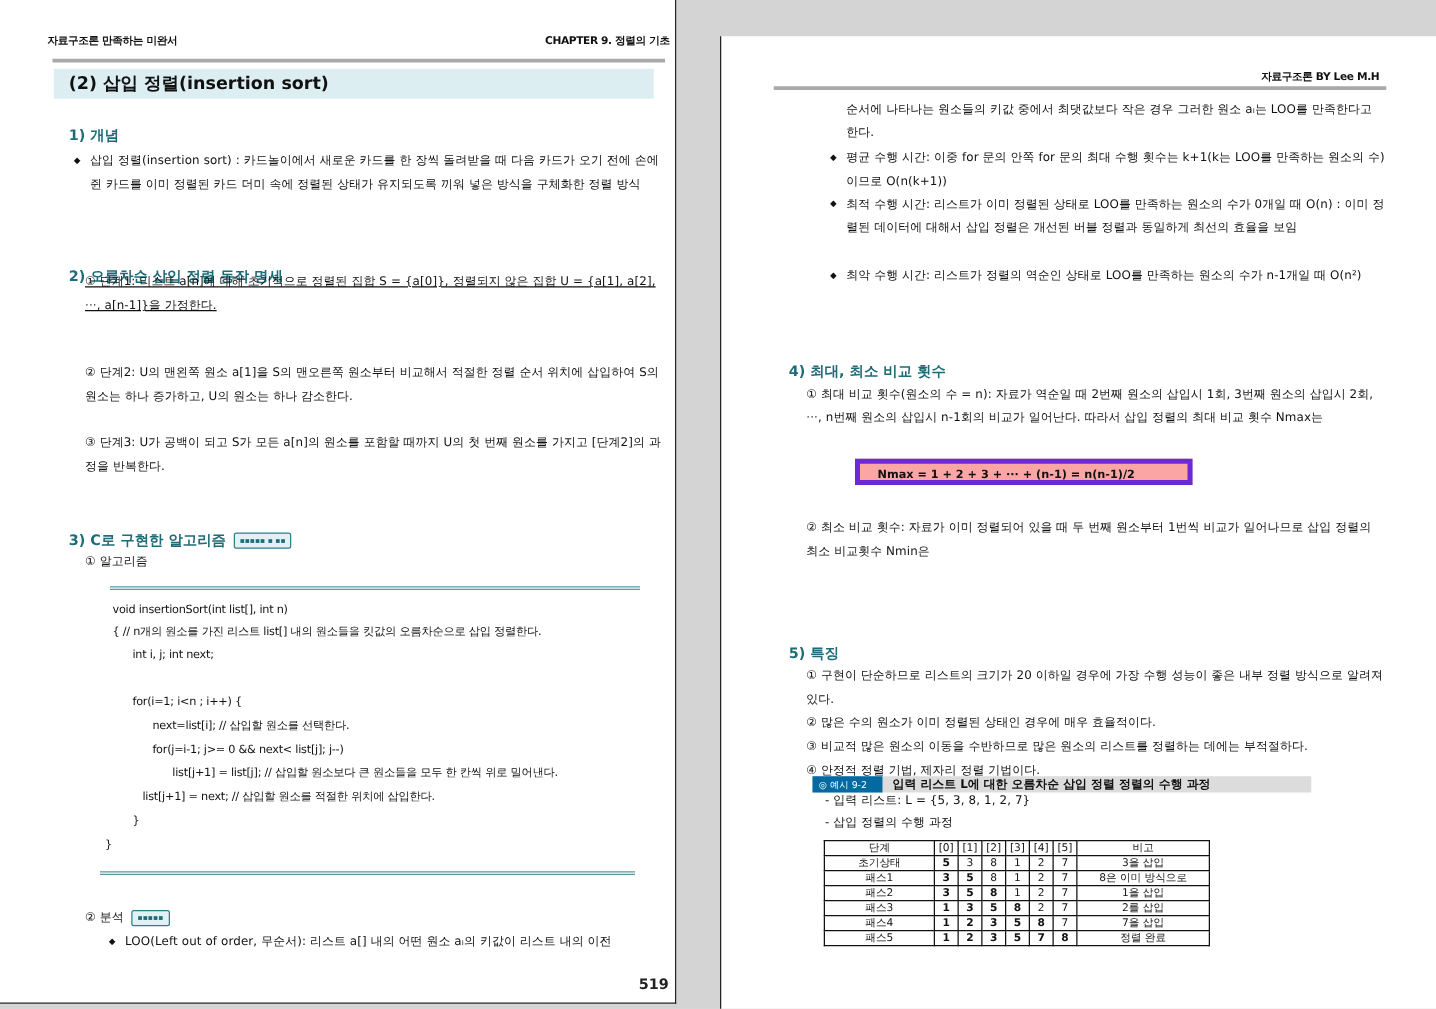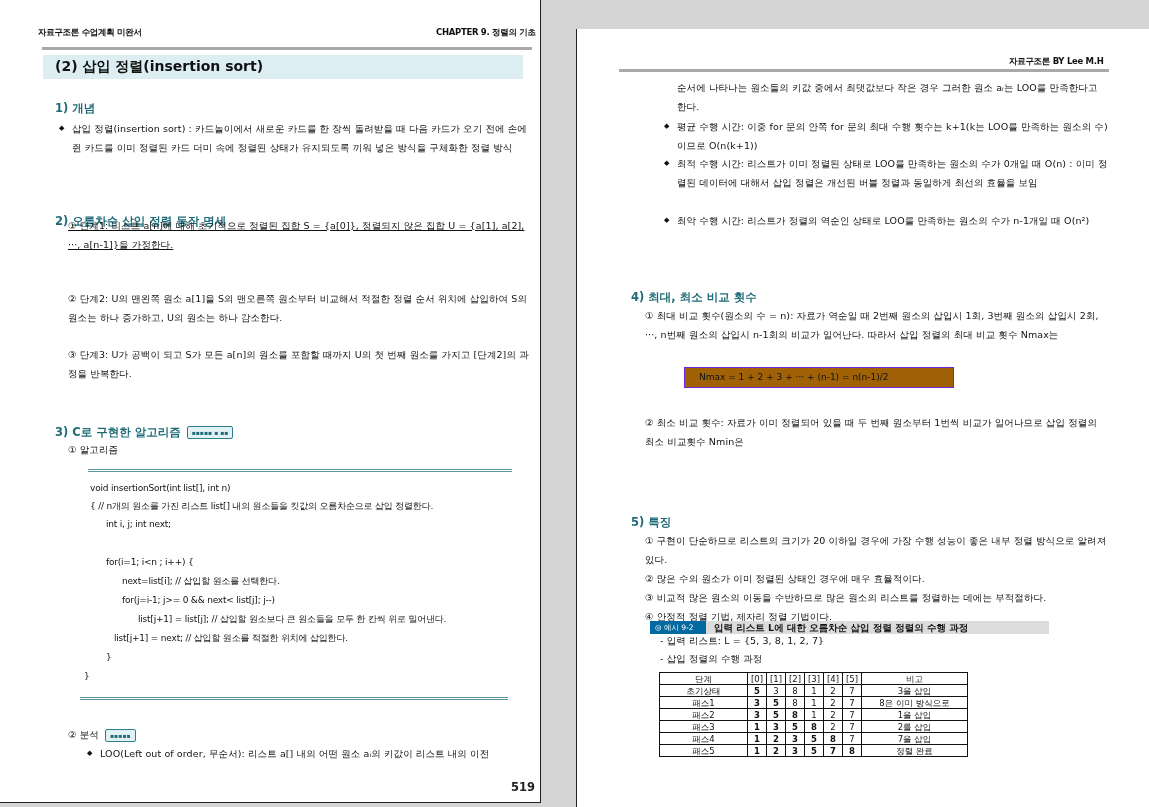--- a/index.html
+++ b/index.html
@@ -31,22 +31,22 @@
       height: 13px; padding: 0 4px; border: 1px solid #2d7f8c; border-radius: 2px;
       background: #e2f1f4; font-size: 6px; color: #1f6c78; line-height: 11px; font-weight: bold;
     }
 
     .code-rule { position: absolute; left: 88px; width: 424px; height: 3px; border-top: 1px solid #5c97a1; border-bottom: 1px solid #5c97a1; }
     .code { position: absolute; font-family: "DejaVu Sans", sans-serif; font-size: 9px; line-height: 19px; color: #111; white-space: pre; letter-spacing: -0.2px; text-align: right; }
 
     .page-num { position: absolute; font-size: 11.5px; font-weight: bold; color: #222; }
 
     .formula-box {
-      position: absolute; height: 21px; border: 1px solid #6d28d9; background: #a16207;
-      font-size: 9px; line-height: 19px; padding-left: 14px;
+      position: absolute; height: 21px; border: 4px solid #6d28d9; background: #fca5a5;
+      font-size: 9px; line-height: 19px; padding-left: 14px; font-weight: bold;
     }
 
     .example-band {
       position: absolute; left: 650px; top: 621px; width: 399px; height: 13px; background: #dcdcdc;
     }
     .example-chip { position: absolute; left: 0; top: 0; height: 13px; width: 56px; background: #0369a1; color: #fff; font-size: 7.5px; line-height: 13px; padding-left: 5px; }
     .example-title { position: absolute; left: 64px; top: 0; font-size: 9.5px; font-weight: bold; line-height: 13px; color: #111; }
 
     table.trace {
       position: absolute; left: 659px; top: 672px; border-collapse: collapse;
@@ -55,21 +55,21 @@
     table.trace td, table.trace th { border: 1px solid #111; text-align: center; padding: 0 2px; height: 12px; font-weight: normal; }
     table.trace td.b { font-weight: bold; }
     table.trace .c0 { width: 88px; }
     table.trace .cn { width: 19px; }
     table.trace .cr { width: 106px; }
   </style>
 </head>
 <body>
 
 <div class="page" id="page-left">
-  <div class="running-head" style="left:38px;">자료구조론 수업계획 미완서</div>
+  <div class="running-head" style="left:38px;">자료구조론 만족하는 미완서</div>
   <div class="running-head" style="left:436px;">CHAPTER 9. 정렬의 기초</div>
   <div class="rule" style="left:42px; top:47px; width:490px;"></div>
 
   <div class="title-band">
     <span>(2) 삽입 정렬(insertion sort)</span>
   </div>
 
   <div class="h2" style="left:55px; top:101px;">1) 개념</div>
   <div class="body bullet" style="left:72px; top:119px; width:458px;">삽입 정렬(insertion sort) : 카드놀이에서 새로운 카드를 한 장씩 돌려받을 때 다음 카드가 오기 전에 손에 쥔 카드를 이미 정렬된 카드 더미 속에 정렬된 상태가 유지되도록 끼워 넣은 방식을 구체화한 정렬 방식</div>
 

